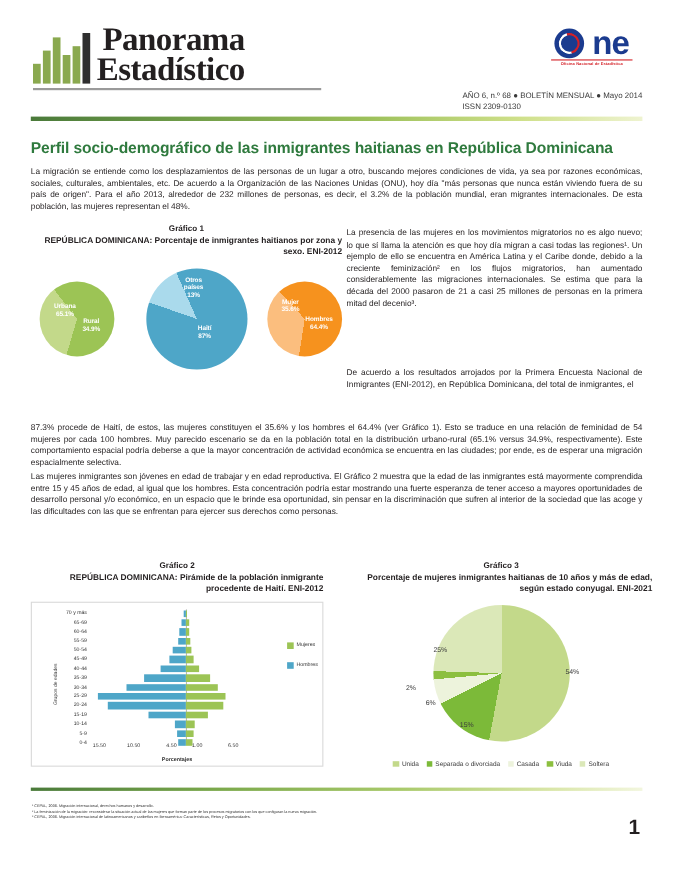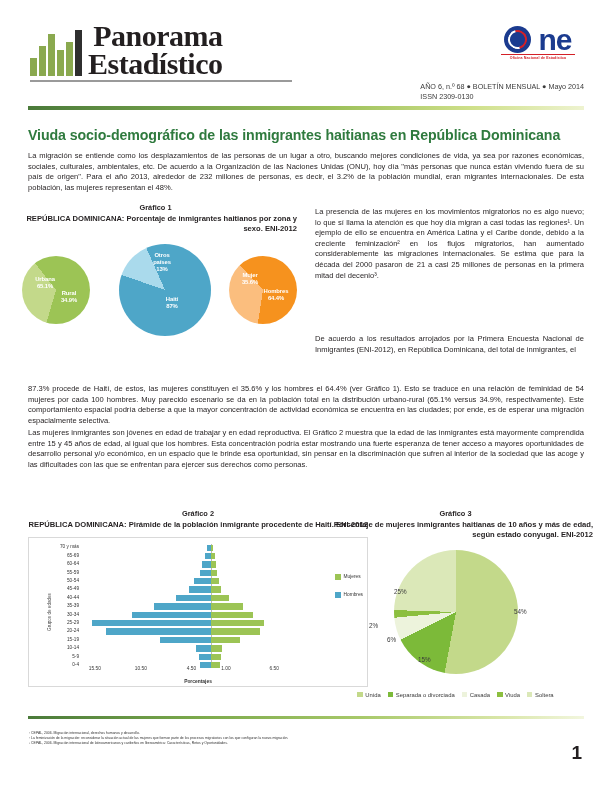--- a/index.html
+++ b/index.html
@@ -73,28 +73,28 @@
   .p-right1 { left:315px; top:207px; width:269px; }
   .p-right2 { left:315px; top:334px; width:269px; }
   .p-full1 { left:28px; top:384px; width:556px; }
   .p-full2 { left:28px; top:428px; width:556px; }
 
   
   .chart-title { text-align:center; font-size:7.4px; font-weight:bold; color:#231f20; line-height:9.5px; }
   .chart-caption { text-align:right; font-size:7.6px; font-weight:bold; color:#231f20; line-height:10px; margin-top:1px;}
 
   
-  .g1 { position:absolute; left:14px; top:203px; width:283px; }
+  .g1 { position:absolute; left:28px; top:203px; width:283px; }
   .g1-pies { position:relative; height:96px; margin-top:8px; }
   .pie { position:absolute; border-radius:50%; }
 
   .pie-lbl { position:absolute; font-size:5.9px; font-weight:bold; color:#ffffff; text-align:center; line-height:7px; letter-spacing:-0.1px;}
 
   
-  .g2 { position:absolute; left:28px; top:509px; width:340px; }
+  .g2 { position:absolute; left:28px; top:509px; width:266px; }
   .g2-plot { position:relative; margin-top:7px; height:150px; border:0.8px solid #d9d9d9; background:#ffffff;}
   .ylabel-rot {
     position:absolute; left:2px; top:50%; transform:translateY(-50%) rotate(-90deg);
     font-size:4.6px; color:#444; white-space:nowrap;
   }
   .pyr-rows { position:absolute; left:52px; top:6px; right:56px; bottom:20px; }
   .pyr-row { position:relative; height:8.4px; display:flex; align-items:center; }
   .pyr-agelab { position:absolute; left:-36px; width:34px; text-align:right; font-size:4.7px; color:#333; line-height:8.4px;}
   .pyr-center { position:absolute; left:56.5%; top:0; bottom:0; width:0.6px; background:#b9b9b9; }
   .bar-m { position:absolute; right:43.5%; height:6.4px; top:1px; background:#4ea6c8; }
@@ -155,21 +155,21 @@
   </div>
 
   <div class="issue-line">
     <div>AÑO 6, n.º 68  ●  BOLETÍN MENSUAL  ●  Mayo 2014</div>
     <div>ISSN 2309-0130</div>
   </div>
 
   <div class="green-rule"></div>
 </div>
 
-<div class="doc-title">Viuda socio-demográfico de las inmigrantes haitianas en República Dominicana</div>
+<div class="doc-title">Perfil socio-demográfico de las inmigrantes haitianas en República Dominicana</div>
 
 <div class="para p-intro">La migración se entiende como los desplazamientos de las personas de un lugar a otro, buscando mejores condiciones de vida, ya sea por razones económicas, sociales, culturales, ambientales, etc. De acuerdo a la Organización de las Naciones Unidas (ONU), hoy día "más personas que nunca están viviendo fuera de su país de origen". Para el año 2013, alrededor de 232 millones de personas, es decir, el 3.2% de la población mundial, eran migrantes internacionales. De esta población, las mujeres representan el 48%.</div>
 <div class="para p-right1">La presencia de las mujeres en los movimientos migratorios no es algo nuevo; lo que sí llama la atención es que hoy día migran a casi todas las regiones¹. Un ejemplo de ello se encuentra en América Latina y el Caribe donde, debido a la creciente feminización² en los flujos migratorios, han aumentado considerablemente las migraciones internacionales. Se estima que para la década del 2000 pasaron de 21 a casi 25 millones de personas en la primera mitad del decenio³.</div>
 <div class="para p-right2">De acuerdo a los resultados arrojados por la Primera Encuesta Nacional de Inmigrantes (ENI-2012), en República Dominicana, del total de inmigrantes, el</div>
 <div class="para p-full1">87.3% procede de Haití, de estos, las mujeres constituyen el 35.6% y los hombres el 64.4%  (ver Gráfico 1). Esto se traduce en una relación de feminidad de 54 mujeres por cada 100 hombres. Muy parecido escenario se da en la población total en la distribución urbano-rural (65.1% versus 34.9%, respectivamente). Este comportamiento espacial podría deberse a que la mayor concentración de actividad económica se encuentra en las ciudades; por ende, es de esperar una migración espacialmente selectiva.</div>
 <div class="para p-full2">Las mujeres inmigrantes son jóvenes en edad de trabajar y en edad reproductiva. El Gráfico 2 muestra que la edad de las inmigrantes está mayormente comprendida entre 15 y 45 años de edad, al igual que los hombres. Esta concentración podría estar mostrando una fuerte esperanza de tener acceso a mayores oportunidades de desarrollo personal y/o económico, en un espacio que le brinde esa oportunidad, sin pensar en la discriminación que sufren al interior de la sociedad que las acoge y las dificultades con las que se enfrentan para ejercer sus derechos como personas.</div>
 
 <div class="g1">
   <div class="chart-title">Gráfico 1</div>
   <div class="chart-caption">REPÚBLICA DOMINICANA: Porcentaje de inmigrantes haitianos por zona y sexo. ENI-2012</div>
@@ -304,21 +304,21 @@
         <div>
           <i style="background:#4ea6c8"></i>
           <span>Hombres</span>
         </div>
       </div>
   </div>
 </div>
 
 <div class="g3">
   <div class="chart-title">Gráfico 3</div>
-  <div class="chart-caption">Porcentaje de mujeres inmigrantes haitianas de 10 años y más de edad, según estado conyugal. ENI-2012</div>
+  <div class="chart-caption">Porcentaje de mujeres inmigrantes haitianas de 10 años y más de edad, según estado conyugal. ENI-2021</div>
   <div class="g3-plot">
     <div class="g3-pie" id="g3-pie" style="background: conic-gradient(rgb(195, 217, 138) 0deg, rgb(195, 217, 138) 190.59deg, rgb(124, 186, 57) 190.59deg, rgb(124, 186, 57) 243.53deg, rgb(237, 243, 220) 243.53deg, rgb(237, 243, 220) 264.71deg, rgb(140, 191, 63) 264.71deg, rgb(140, 191, 63) 271.76deg, rgb(219, 232, 184) 271.76deg, rgb(219, 232, 184) 360deg);"></div>
     <div class="g3-lbl" id="g3-l0" style="left:196px; top:62px;">54%</div>
     <div class="g3-lbl" id="g3-l1" style="left:100px; top:110px;">15%</div>
     <div class="g3-lbl" id="g3-l2" style="left:69px;  top:90px;">6%</div>
     <div class="g3-lbl" id="g3-l3" style="left:51px;  top:76px;">2%</div>
     <div class="g3-lbl" id="g3-l4" style="left:76px;  top:42px;">25%</div>
     <div class="g3-legend" id="g3-legend">
         <span><i style="background:#c3d98a"></i>Unida</span>
         <span><i style="background:#7cba39"></i>Separada o divorciada</span>

